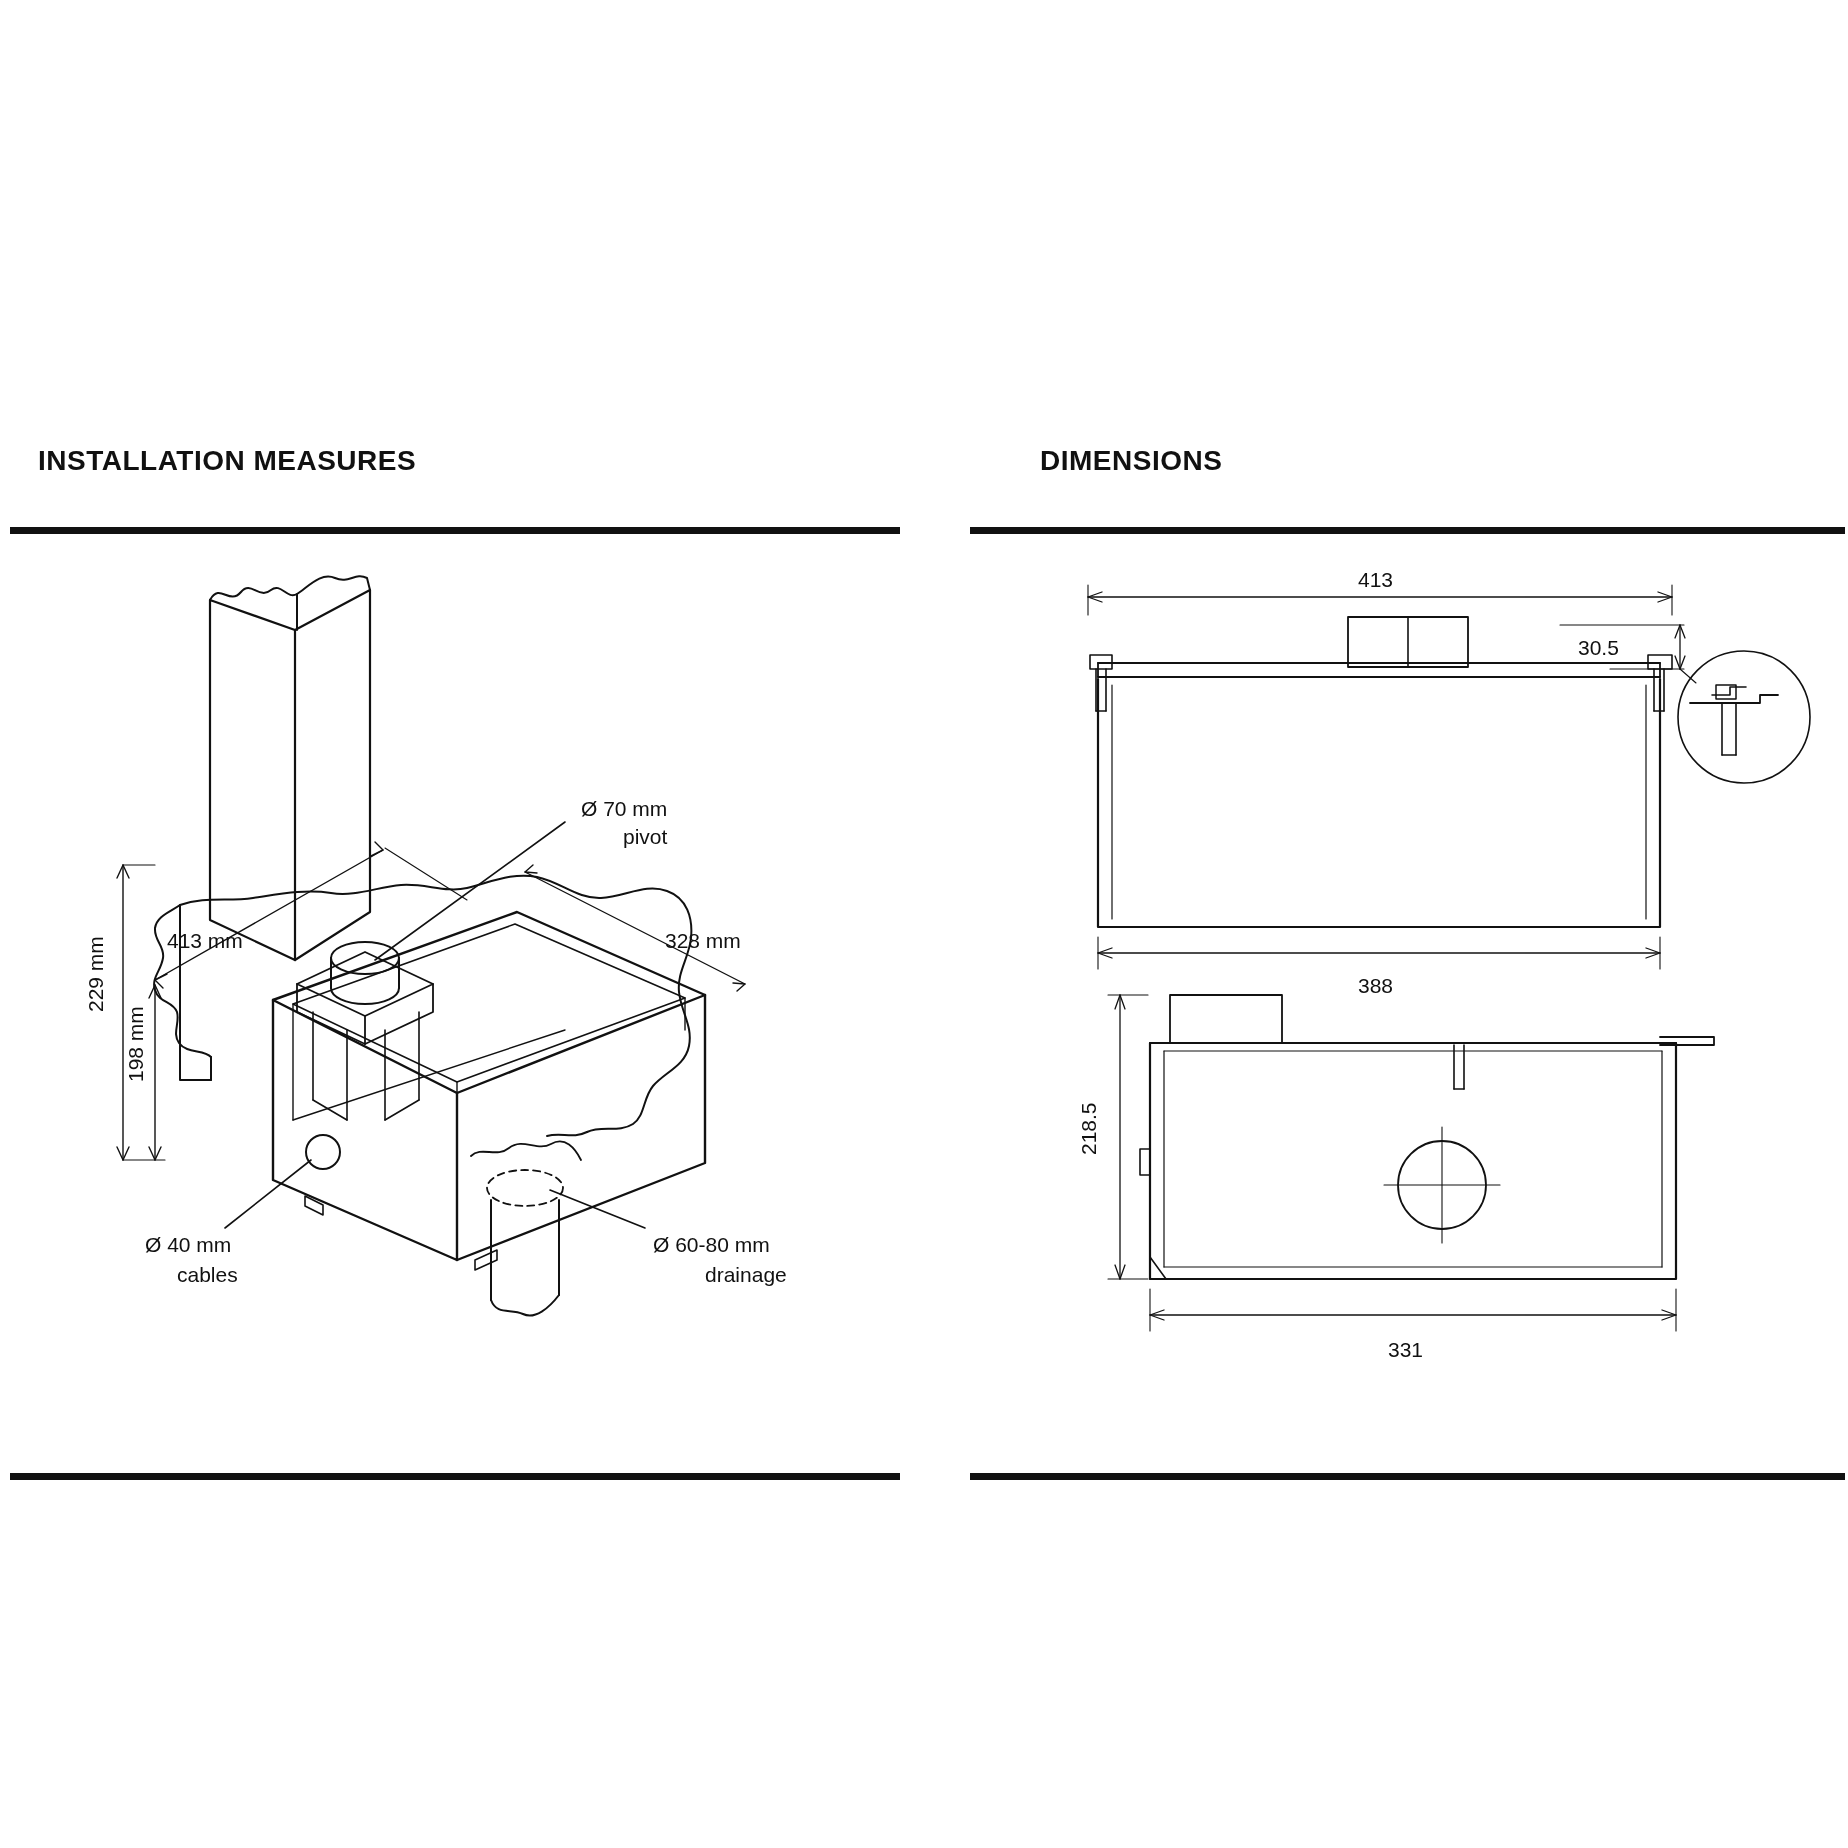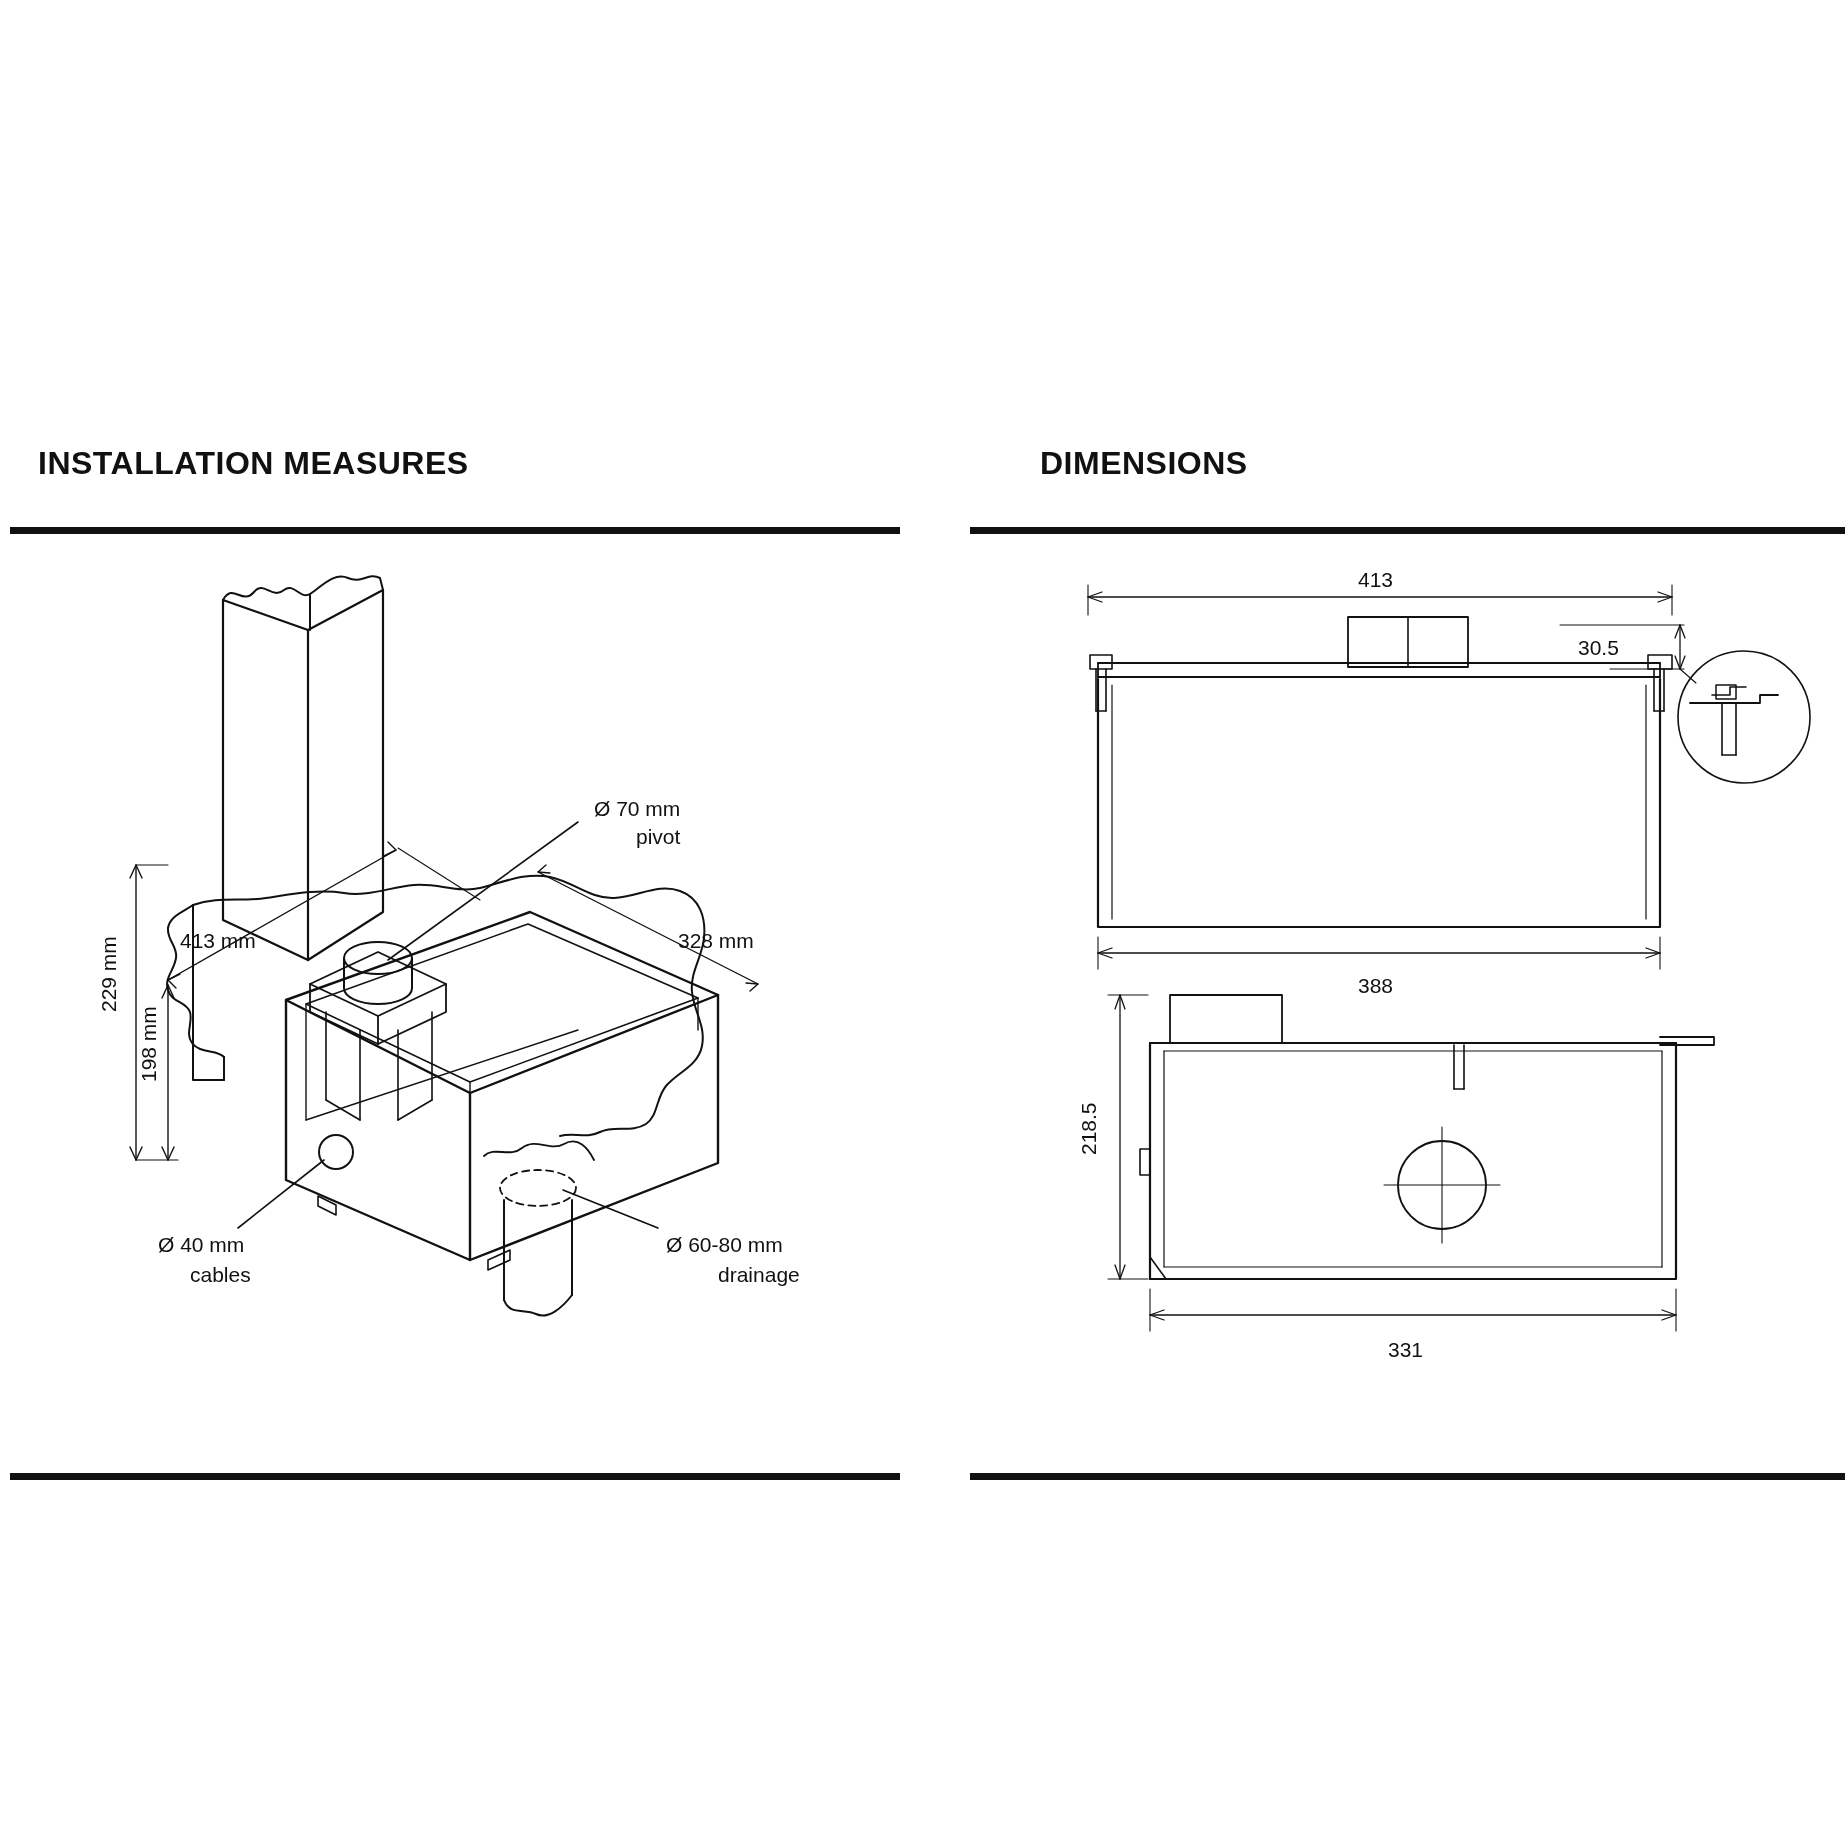--- a/index.html
+++ b/index.html
@@ -19,21 +19,21 @@
     position: absolute;
     left: 0; top: 0;
     width: 1848px;
     height: 1848px;
   }
 
   .panel-title {
     position: absolute;
     top: 0;
     left: 30px;
-    font-size: 32px;
+    font-size: 28px;
     font-weight: bold;
     letter-spacing: 0.5px;
     color: #111111;
     white-space: nowrap;
   }
   .rule-top {
     position: absolute;
     left: 10px;
     height: 7px;
     background: #111111;
@@ -64,21 +64,21 @@
 </style>
 </head>
 <body>
 
 <div class="sheet">
 
   <div class="panel-title title-left">INSTALLATION MEASURES</div>
   <div class="rule-top rule-left-top"></div>
   <div class="rule-bottom rule-left-bot"></div>
 
-  <div class="dwg" style="left:18px; top:560px; width:900px; height:900px;">
+  <div class="dwg" style="left:5px; top:560px; width:900px; height:900px;">
     <svg width="900" height="900" viewBox="0 0 900 900">
       <g fill="none" stroke="#111111" stroke-width="2.2" stroke-linejoin="round" stroke-linecap="round">
 
         <path d="M175,345 C165,352 152,356 150,368 C149,381 160,386 158,398
                  C156,411 146,418 150,430 C154,443 168,441 172,452
                  C175,463 167,473 174,483 C182,494 199,489 206,497
                  L206,520 L175,520 Z" stroke-width="2"></path>
         <path d="M175,345 C200,336 224,342 248,338 C275,334 300,329 326,333
                  C350,337 372,327 396,325 C420,323 440,333 462,328
                  C486,322 508,312 532,317 C556,322 572,339 596,338

